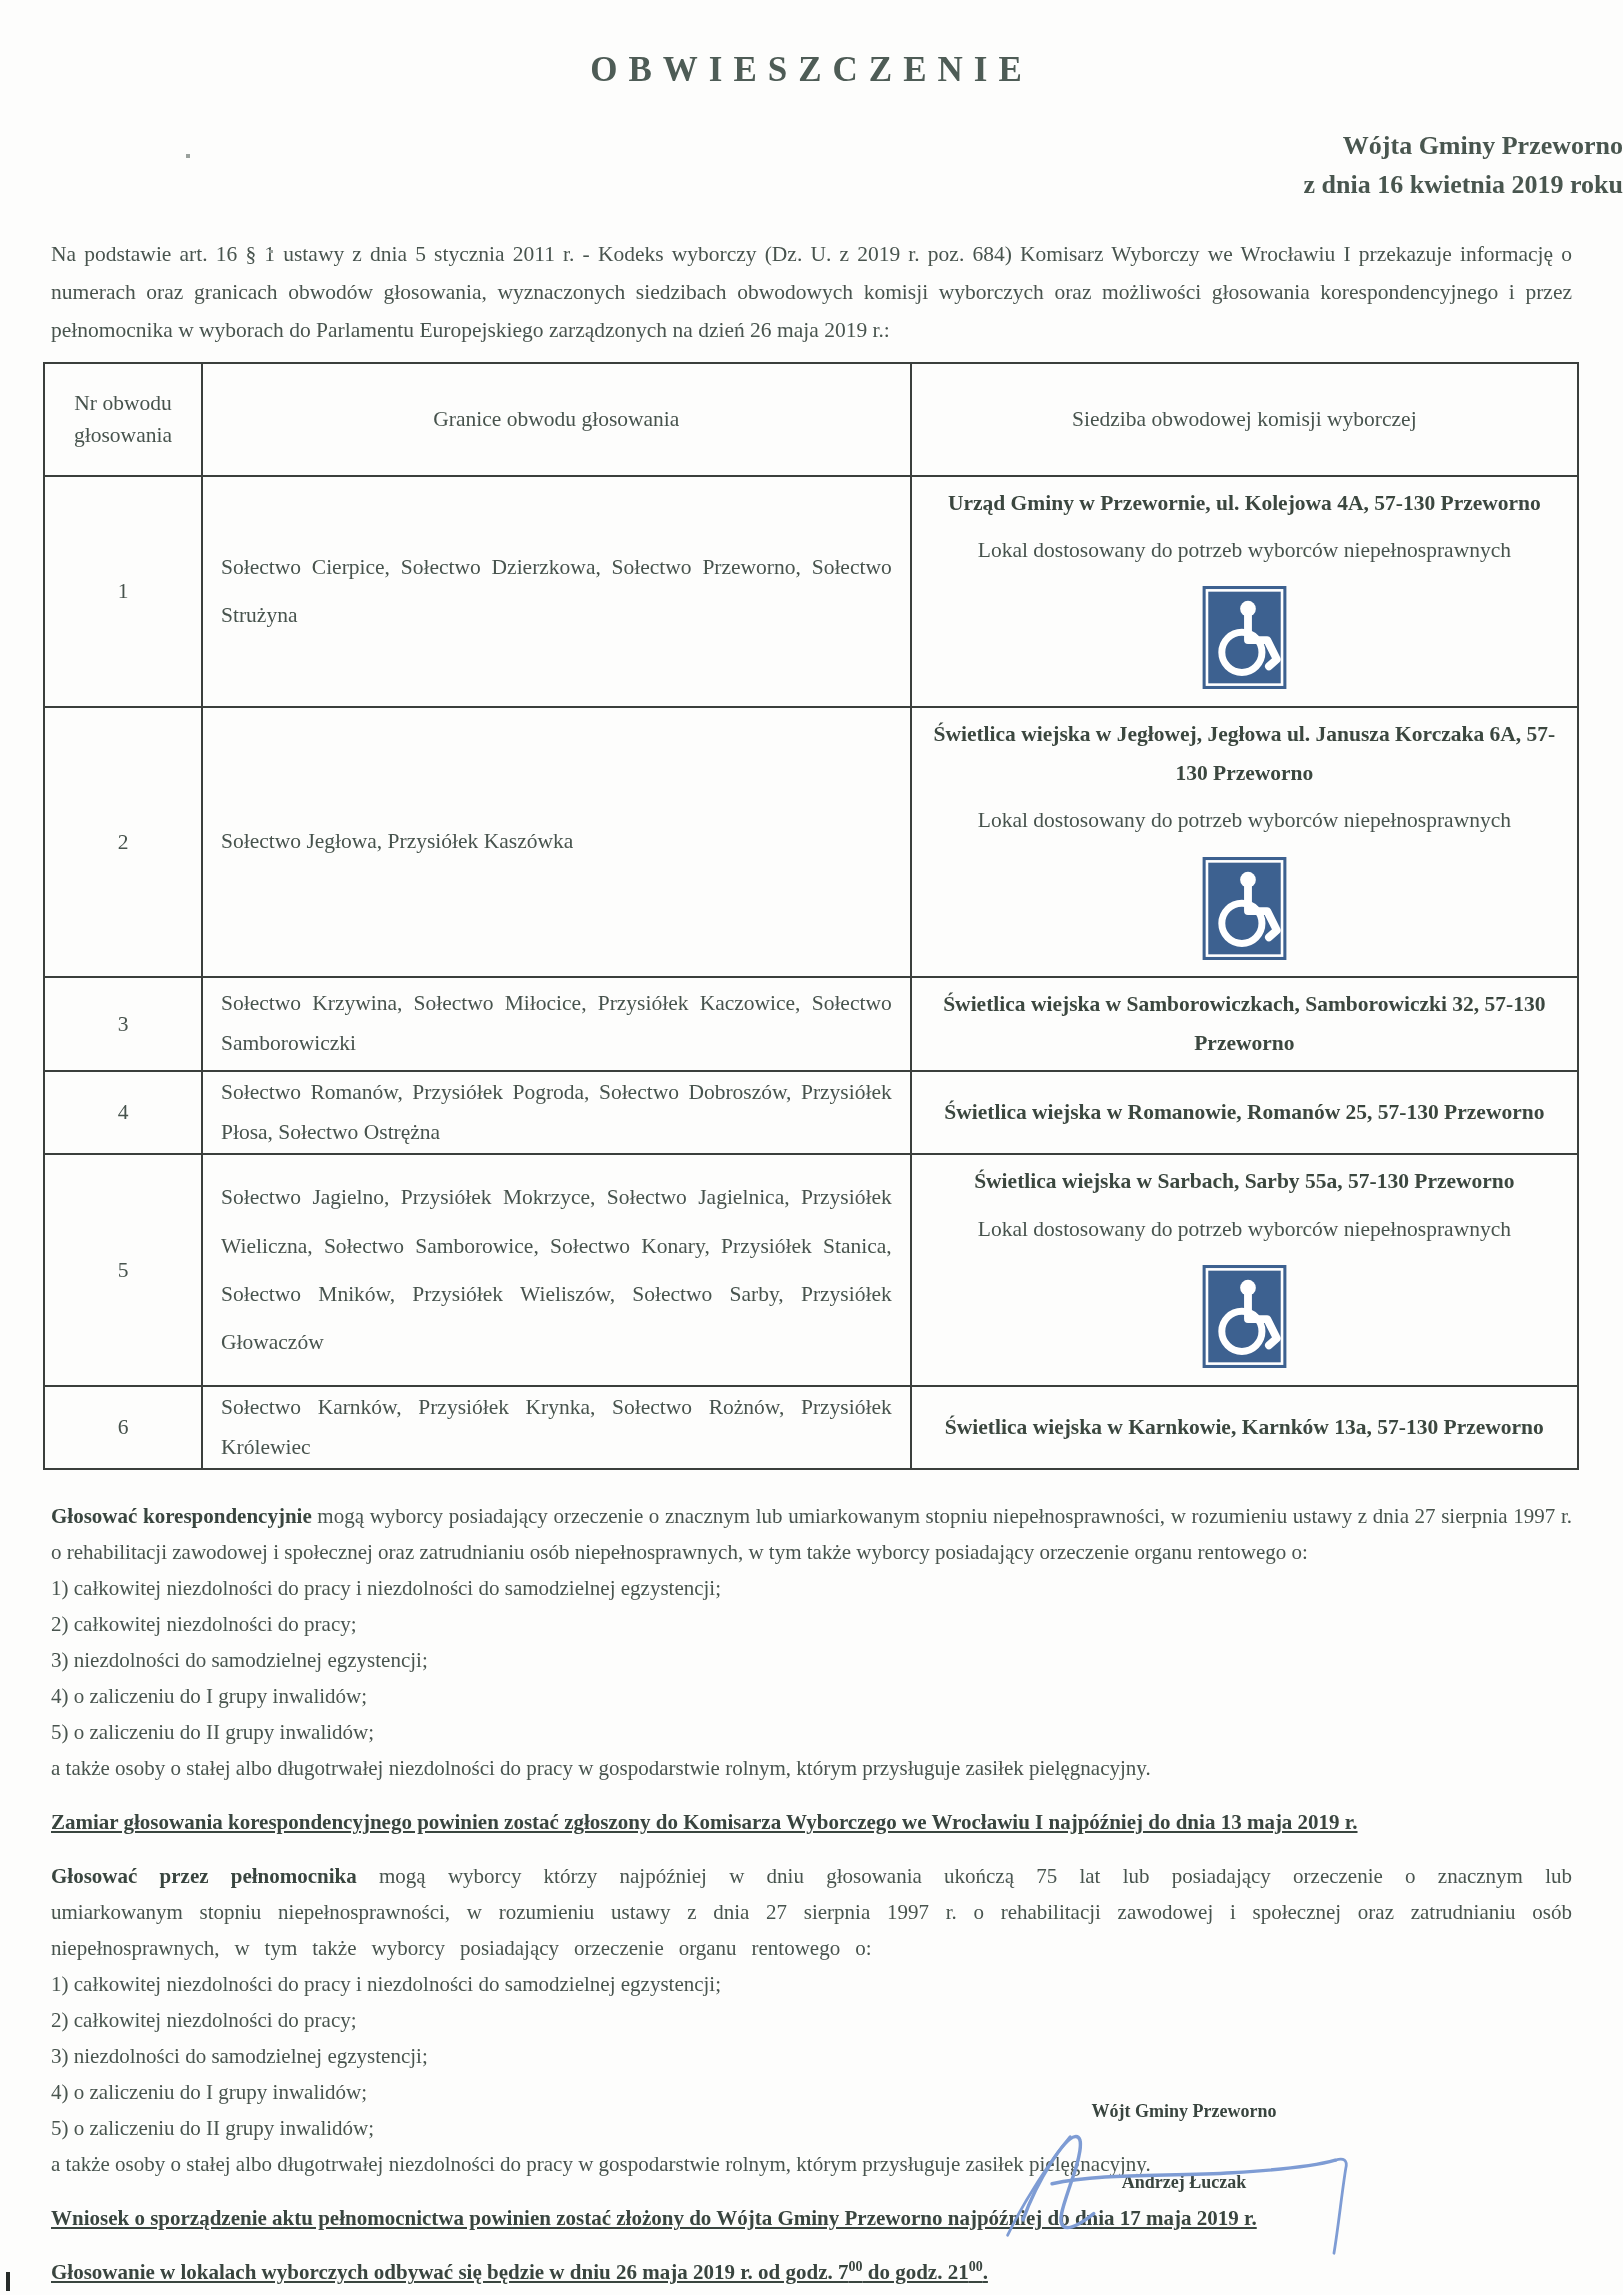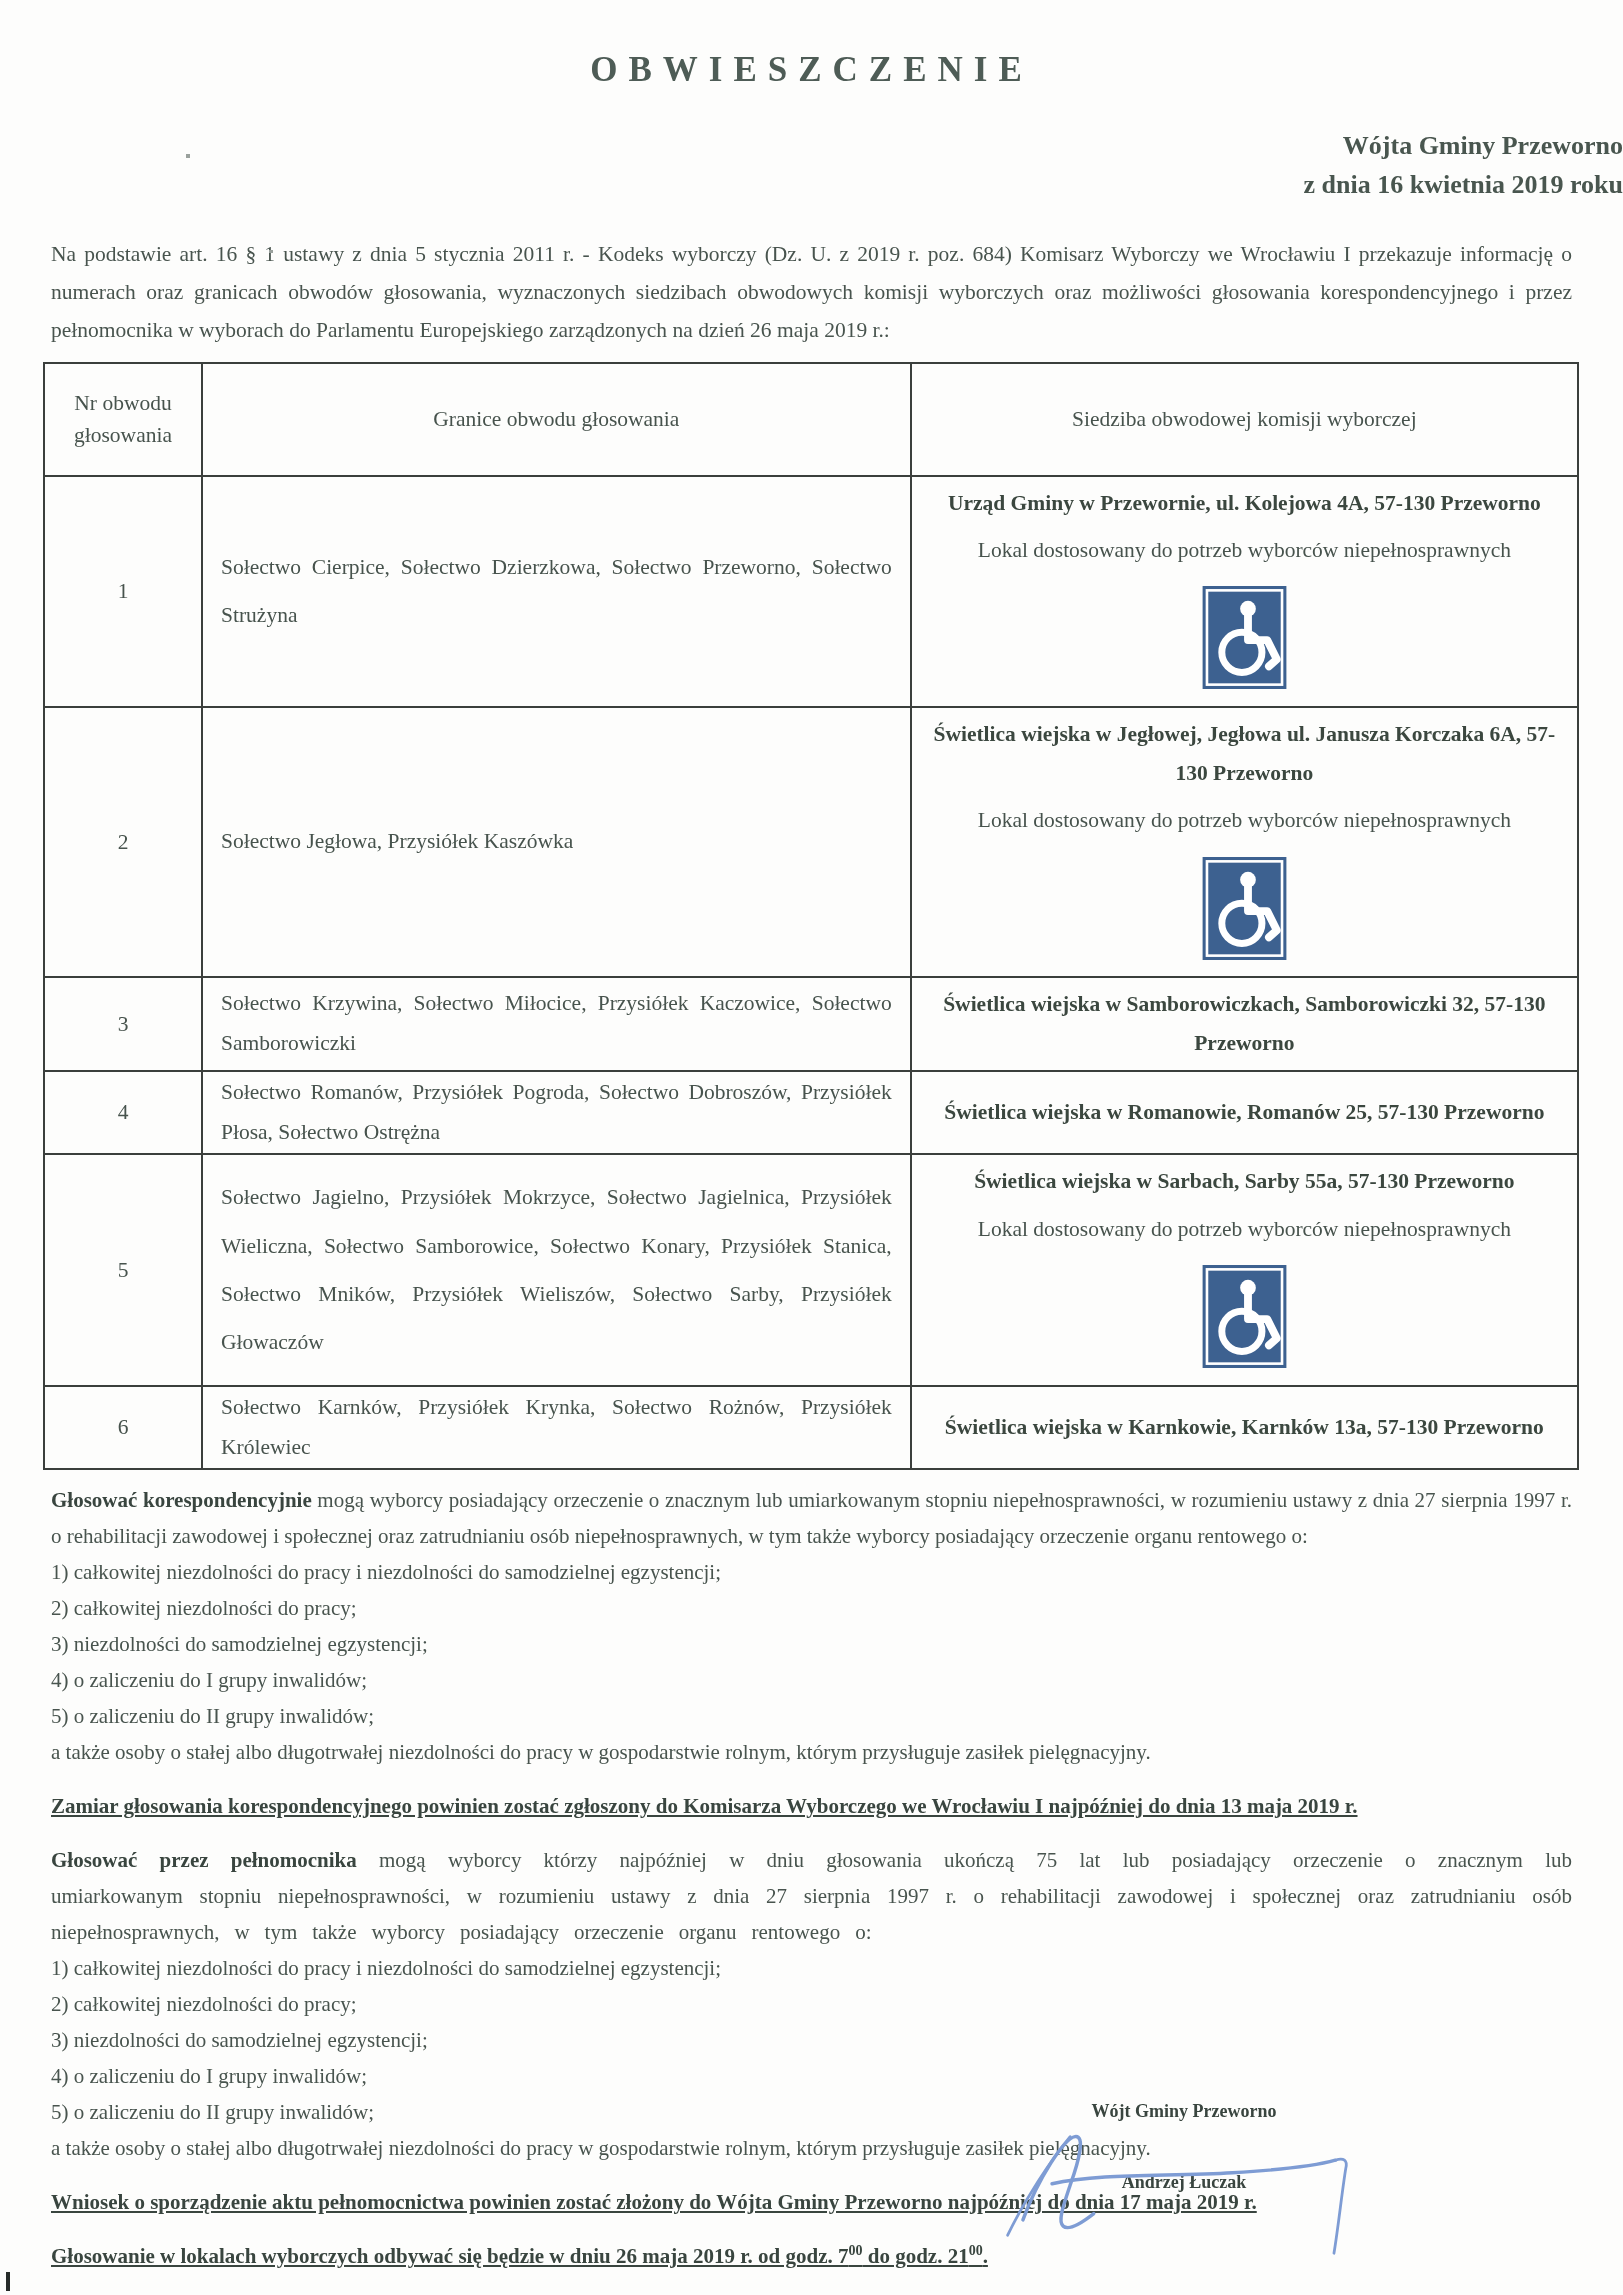--- a/index.html
+++ b/index.html
@@ -37,21 +37,21 @@
   td.granice{padding:1px 18px;text-align:justify;line-height:2.25;margin-left:22px;}
   td.granice.tight{line-height:1.85;}
   td.siedziba{text-align:center;padding:7px 18px;}
   .sied-bold{font-weight:bold;color:#3b473f;line-height:1.8;}
   .sied-note{margin-top:9.7px;line-height:1.7;}
   .isa-wrap{margin:18px auto 9.7px auto;width:85px;height:103px;}
   .r1{height:193px;} .r2{height:242px;} .r3{height:89px;}
   .r4{height:83px;} .r5{height:200px;} .r6{height:78px;}
   
   .sec{margin:0 51px;font-size:21px;line-height:36px;text-align:justify;color:#48544e;}
-  .sec.first{margin-top:12px;}
+  .sec.first{margin-top:28px;}
   .lead{font-weight:bold;color:#39453f;}
   .gap{margin-top:18px;}
   .boldline{font-weight:bold;color:#39453f;text-decoration:underline;}
   .wide{word-spacing:9.7px;}
   sup.hrs{font-size:14px;vertical-align:super;line-height:0;}
   
   .sign-block{
     position:absolute;left:962px;top:2096px;width:444px;text-align:center;
     font-size:18px;font-weight:bold;color:#39453f;
   }

